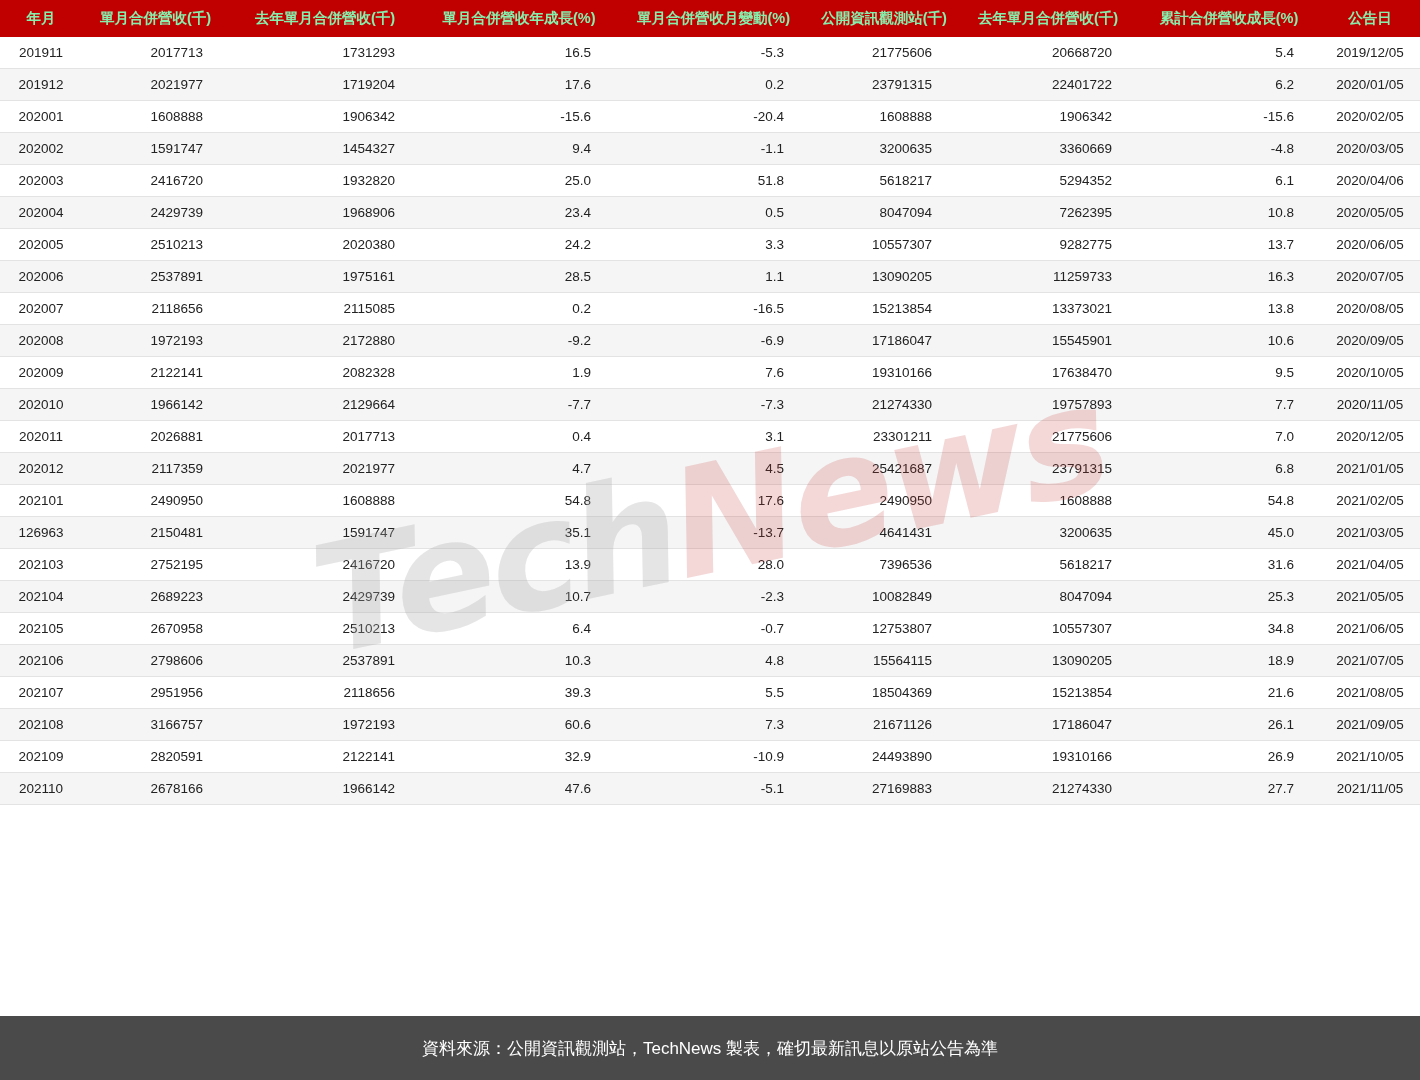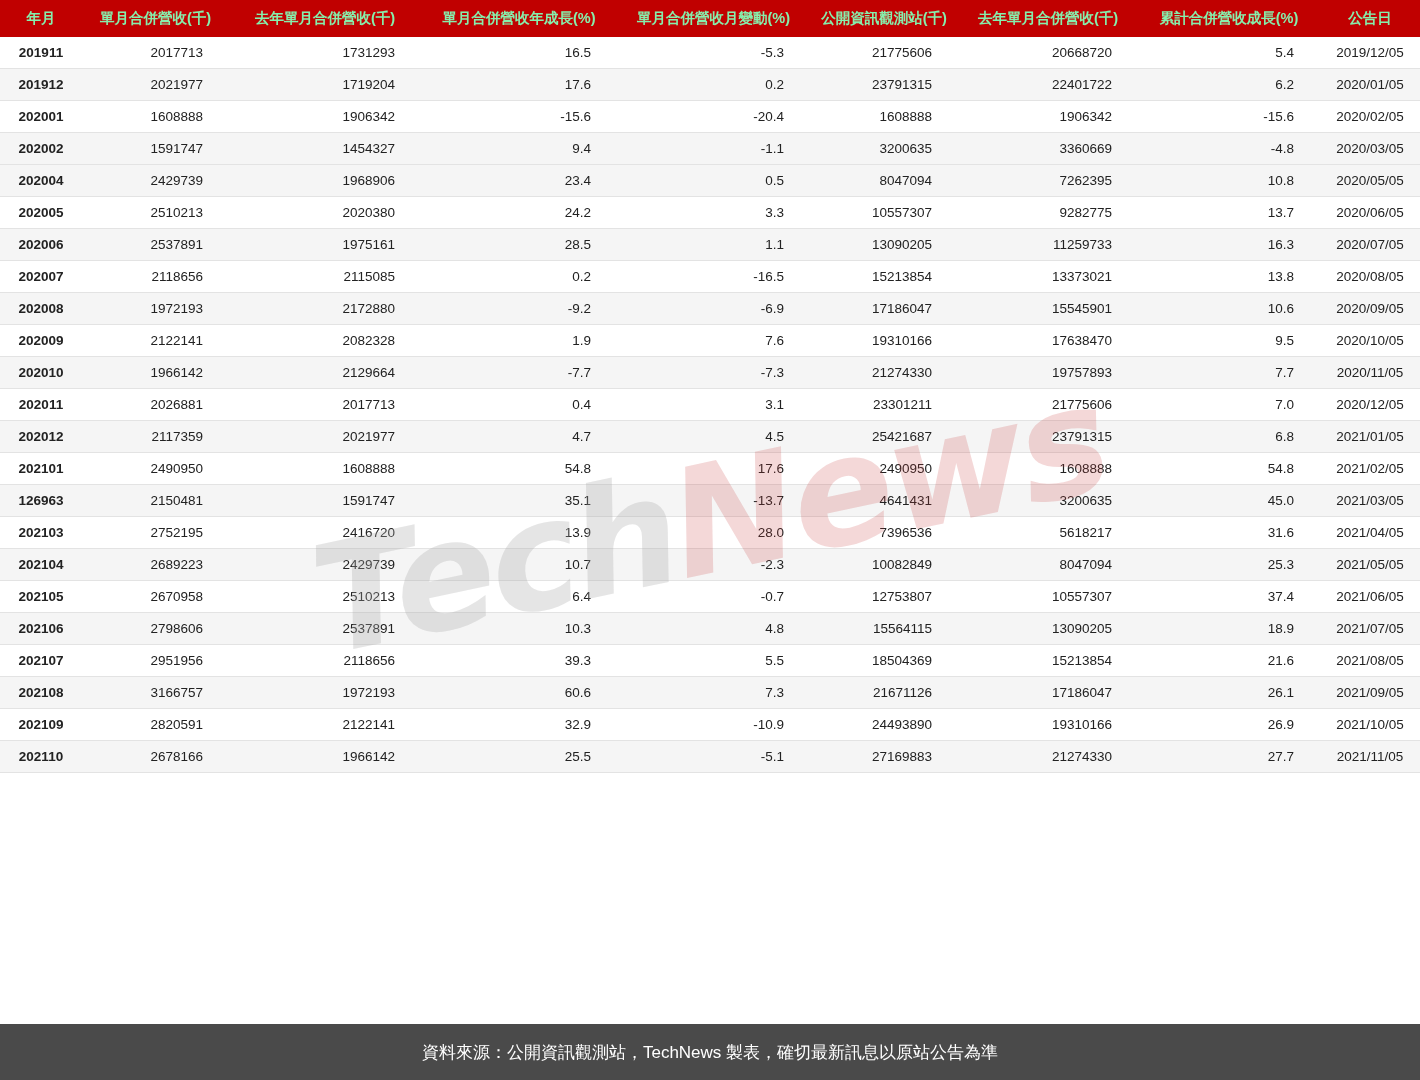--- a/index.html
+++ b/index.html
@@ -72,41 +72,40 @@
   }
   table.revenue tbody tr.alt td {
     background: #f5f5f5;
   }
   table.revenue tbody td.num {
     text-align: right;
     padding-right: 26px;
   }
   table.revenue tbody td.ym {
     text-align: center;
-    font-weight: bold;
   }
   table.revenue tbody td.date {
     text-align: center;
   }
   .col-ym      { width: 82px; }
   .col-rev     { width: 147px; }
   .col-lyrev   { width: 192px; }
   .col-yoy     { width: 196px; }
   .col-mom     { width: 193px; }
   .col-cum     { width: 148px; }
   .col-lycum   { width: 180px; }
   .col-cumyoy  { width: 182px; }
   .col-pub     { width: 100px; }
 
   .footer {
     position: absolute;
     left: 0;
     bottom: 0;
     width: 1420px;
-    height: 56px;
+    height: 64px;
     background: #4a4a4a;
     color: #ffffff;
     display: flex;
     align-items: center;
     justify-content: center;
     font-size: 17px;
     z-index: 10;
   }
 </style>
 </head>
@@ -181,20 +180,31 @@
           <td class="ym">202002</td>
           <td class="num">1591747</td>
           <td class="num">1454327</td>
           <td class="num">9.4</td>
           <td class="num">-1.1</td>
           <td class="num">3200635</td>
           <td class="num">3360669</td>
           <td class="num">-4.8</td>
           <td class="date">2020/03/05</td>
         </tr>
+        <tr>
+          <td class="ym">202003</td>
+          <td class="num">2416720</td>
+          <td class="num">1932820</td>
+          <td class="num">25.0</td>
+          <td class="num">51.8</td>
+          <td class="num">5618217</td>
+          <td class="num">5294352</td>
+          <td class="num">6.1</td>
+          <td class="date">2020/04/06</td>
+        </tr>
         <tr class="alt">
           <td class="ym">202004</td>
           <td class="num">2429739</td>
           <td class="num">1968906</td>
           <td class="num">23.4</td>
           <td class="num">0.5</td>
           <td class="num">8047094</td>
           <td class="num">7262395</td>
           <td class="num">10.8</td>
           <td class="date">2020/05/05</td>
@@ -332,21 +342,21 @@
           <td class="date">2021/05/05</td>
         </tr>
         <tr>
           <td class="ym">202105</td>
           <td class="num">2670958</td>
           <td class="num">2510213</td>
           <td class="num">6.4</td>
           <td class="num">-0.7</td>
           <td class="num">12753807</td>
           <td class="num">10557307</td>
-          <td class="num">37.4</td>
+          <td class="num">34.8</td>
           <td class="date">2021/06/05</td>
         </tr>
         <tr class="alt">
           <td class="ym">202106</td>
           <td class="num">2798606</td>
           <td class="num">2537891</td>
           <td class="num">10.3</td>
           <td class="num">4.8</td>
           <td class="num">15564115</td>
           <td class="num">13090205</td>
@@ -383,21 +393,21 @@
           <td class="num">-10.9</td>
           <td class="num">24493890</td>
           <td class="num">19310166</td>
           <td class="num">26.9</td>
           <td class="date">2021/10/05</td>
         </tr>
         <tr class="alt">
           <td class="ym">202110</td>
           <td class="num">2678166</td>
           <td class="num">1966142</td>
-          <td class="num">25.5</td>
+          <td class="num">47.6</td>
           <td class="num">-5.1</td>
           <td class="num">27169883</td>
           <td class="num">21274330</td>
           <td class="num">27.7</td>
           <td class="date">2021/11/05</td>
         </tr>
       </tbody>
   </table>
 
   <div class="footer">

